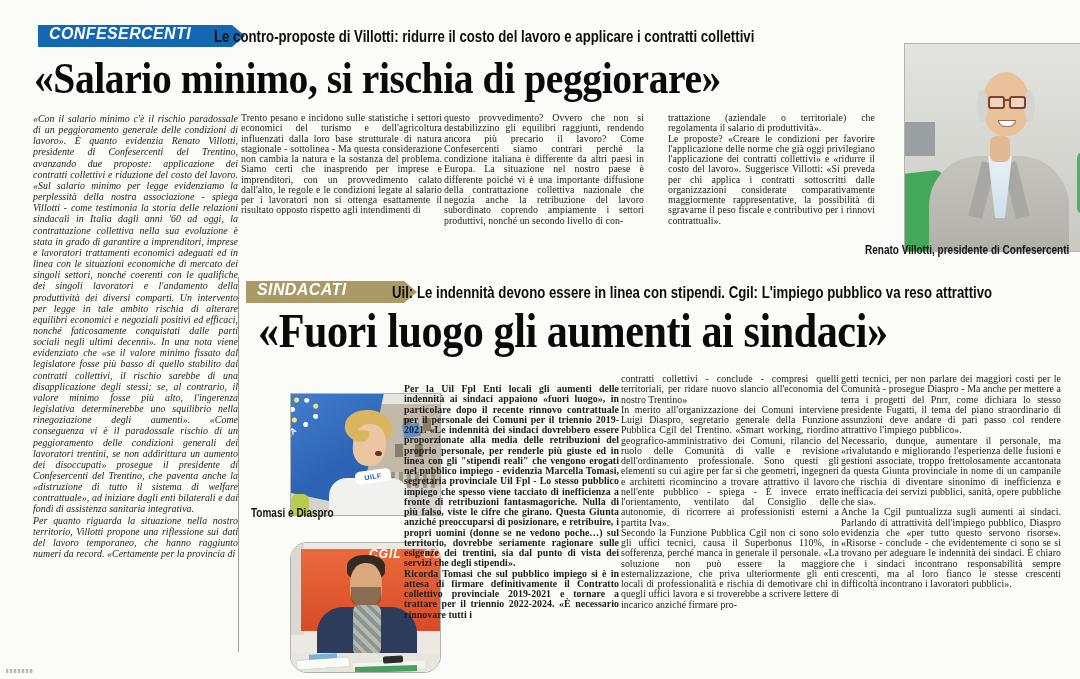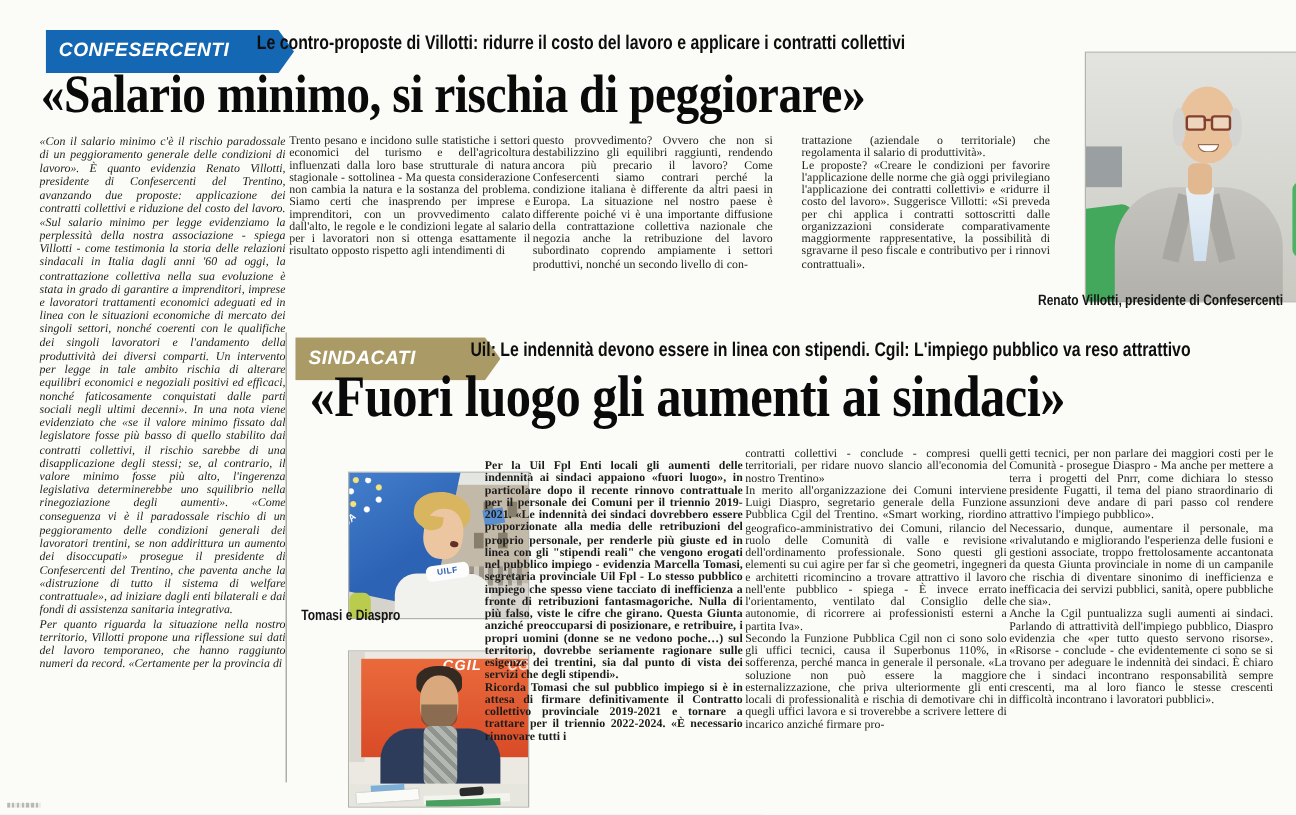--- a/index.html
+++ b/index.html
@@ -1,19 +1,19 @@
 <!DOCTYPE html>
 <html><head>
 <meta charset="utf-8">
 <style>
   html,body{margin:0;padding:0;background:#e9e9e6;}
   .page{position:relative;width:1080px;height:679px;background:#fbfbf8;overflow:hidden;
         font-family:"Liberation Serif",serif;color:#1c1c1c;}
   
-  .tag{position:absolute;height:36px;display:flex;align-items:center;color:#fff;
+  .tag{position:absolute;height:22px;display:flex;color:#fff;
        font:italic 700 16px "Liberation Sans",sans-serif;letter-spacing:.4px;
        padding:0 24px 0 11px;
        clip-path:polygon(0 0,calc(100% - 13px) 0,100% 50%,calc(100% - 13px) 100%,0 100%);}
   .tag.blue{left:38px;top:25px;width:172px;background:#1467b2;}
   .tag.tan{left:246px;top:281px;width:136px;background:#a99a66;}
   
   .kicker{position:absolute;font:700 16.5px "Liberation Sans",sans-serif;color:#0d0d0d;
           white-space:nowrap;transform:scaleX(.8);transform-origin:0 50%;}
   .kicker.k1{left:214px;top:27px;}
   .kicker.k2{left:392px;top:283px;}
@@ -92,21 +92,21 @@
   .t-strapR{left:96px;top:84px;width:9px;height:34px;background:#4c4c52;transform:rotate(-8deg);}
   .t-shirt{left:38px;top:84px;width:80px;height:37px;background:#f1f1ee;border-radius:18px 18px 0 0;}
   .t-band{left:64px;top:76px;width:36px;height:13px;background:#fdfdfd;border-radius:5px;transform:rotate(-8deg);
           display:flex;align-items:center;justify-content:center;
           font:700 7px "Liberation Sans",sans-serif;color:#2a5fb0;letter-spacing:.5px;}
   .t-face{left:62px;top:30px;width:33px;height:42px;background:#ecc5a1;border-radius:46% 46% 44% 44%;transform:rotate(6deg);}
   .t-hair{left:54px;top:16px;width:47px;height:33px;background:#d9b55f;border-radius:50% 50% 42% 42%;transform:rotate(6deg);}
   .t-fringe{left:60px;top:36px;width:18px;height:12px;background:#d9b55f;border-radius:0 0 60% 40%;transform:rotate(8deg);}
   .t-mouth{left:84px;top:57px;width:7px;height:5px;background:#5f3129;border-radius:50%;transform:rotate(10deg);}
   
-  .diaspro{left:250px;top:526px;width:149px;height:129px;}
+  .diaspro{left:250px;top:526px;width:149px;height:129px;border-radius:17px;}
   .d-bg{inset:0;background:#ece9e3;}
   .d-col{left:0;top:0;width:13px;height:92px;background:#dbd8d1;}
   .d-banner{left:10px;top:6px;width:139px;height:82px;background:linear-gradient(180deg,#ea6a3c,#d84b27);}
   .d-cgil{left:78px;top:4px;color:#fff;font:italic 700 12px "Liberation Sans",sans-serif;letter-spacing:1px;}
   .d-cgil2{left:132px;top:4px;color:#fff;opacity:.75;font:italic 700 12px "Liberation Sans",sans-serif;}
   .d-hair{left:56px;top:12px;width:38px;height:24px;background:#342a21;border-radius:46% 46% 30% 30%;}
   .d-face{left:59px;top:20px;width:32px;height:44px;background:#d9a87d;border-radius:46% 46% 40% 40%;}
   .d-beard{left:60px;top:44px;width:30px;height:20px;background:rgba(74,58,45,.55);border-radius:0 0 45% 45%;}
   .d-scarf{left:62px;top:62px;width:28px;height:50px;border-radius:6px;
            background:repeating-linear-gradient(45deg,#b4b8b2 0 4px,#8f948e 4px 8px);}

